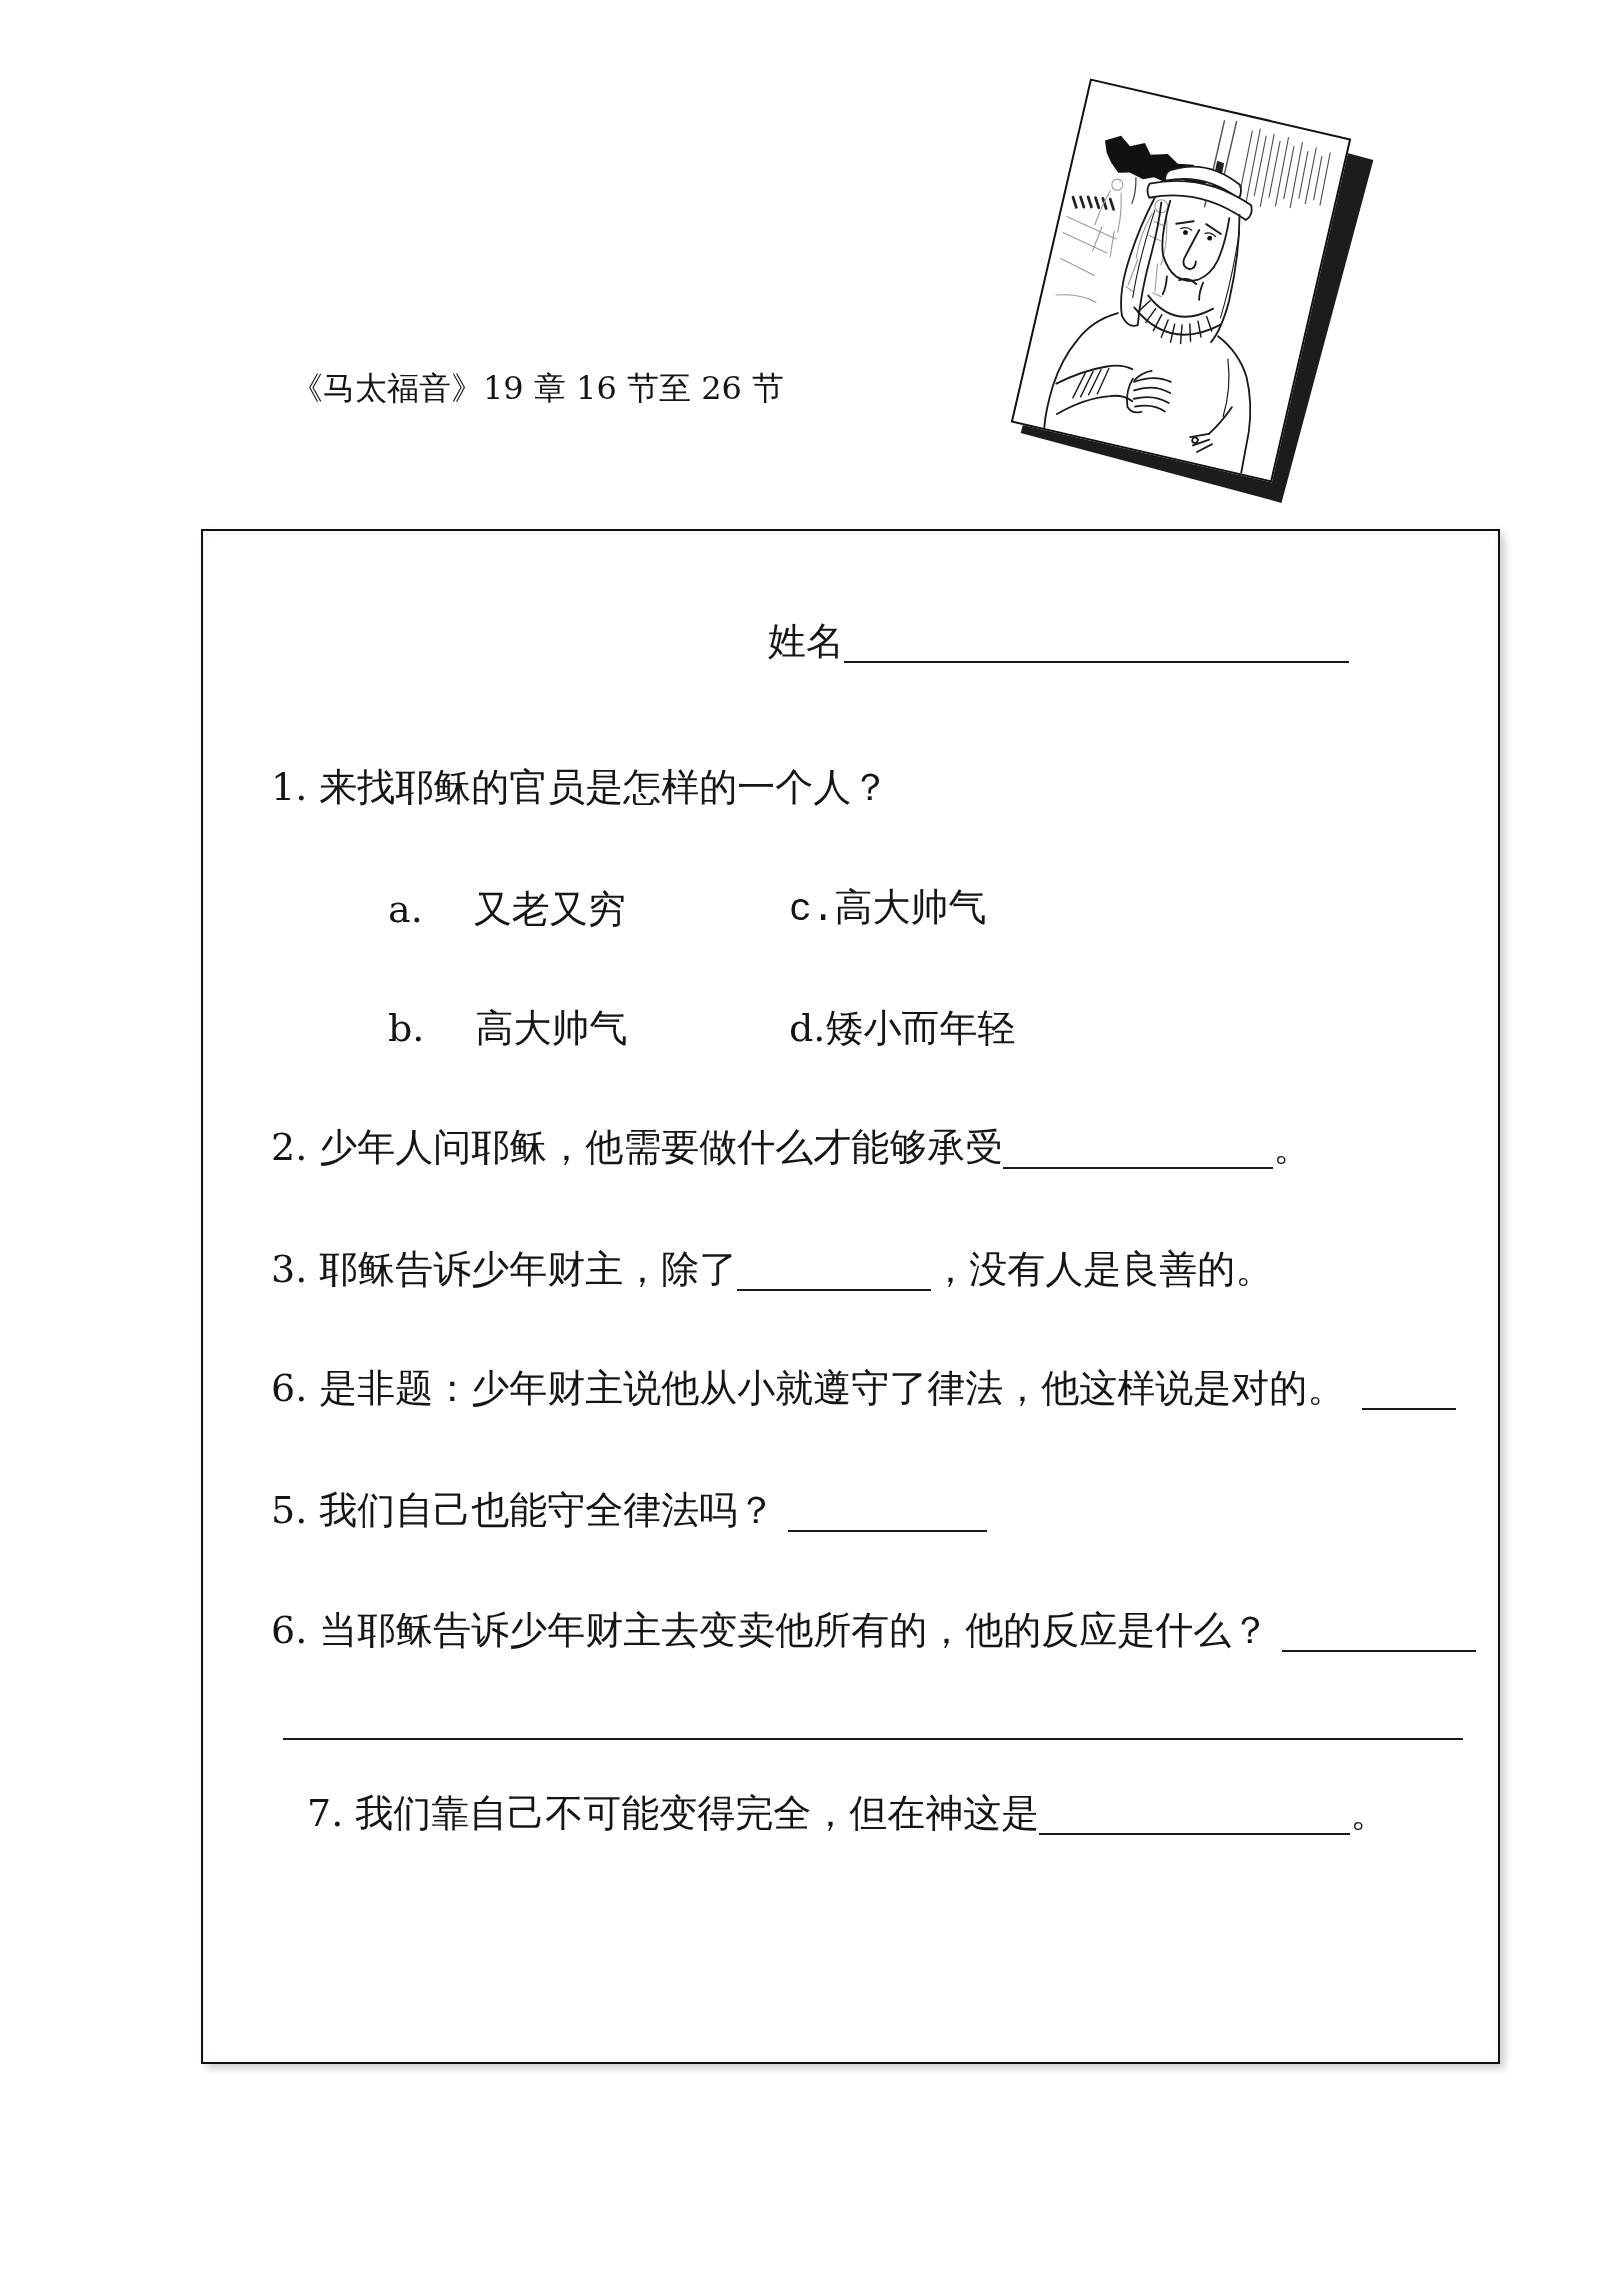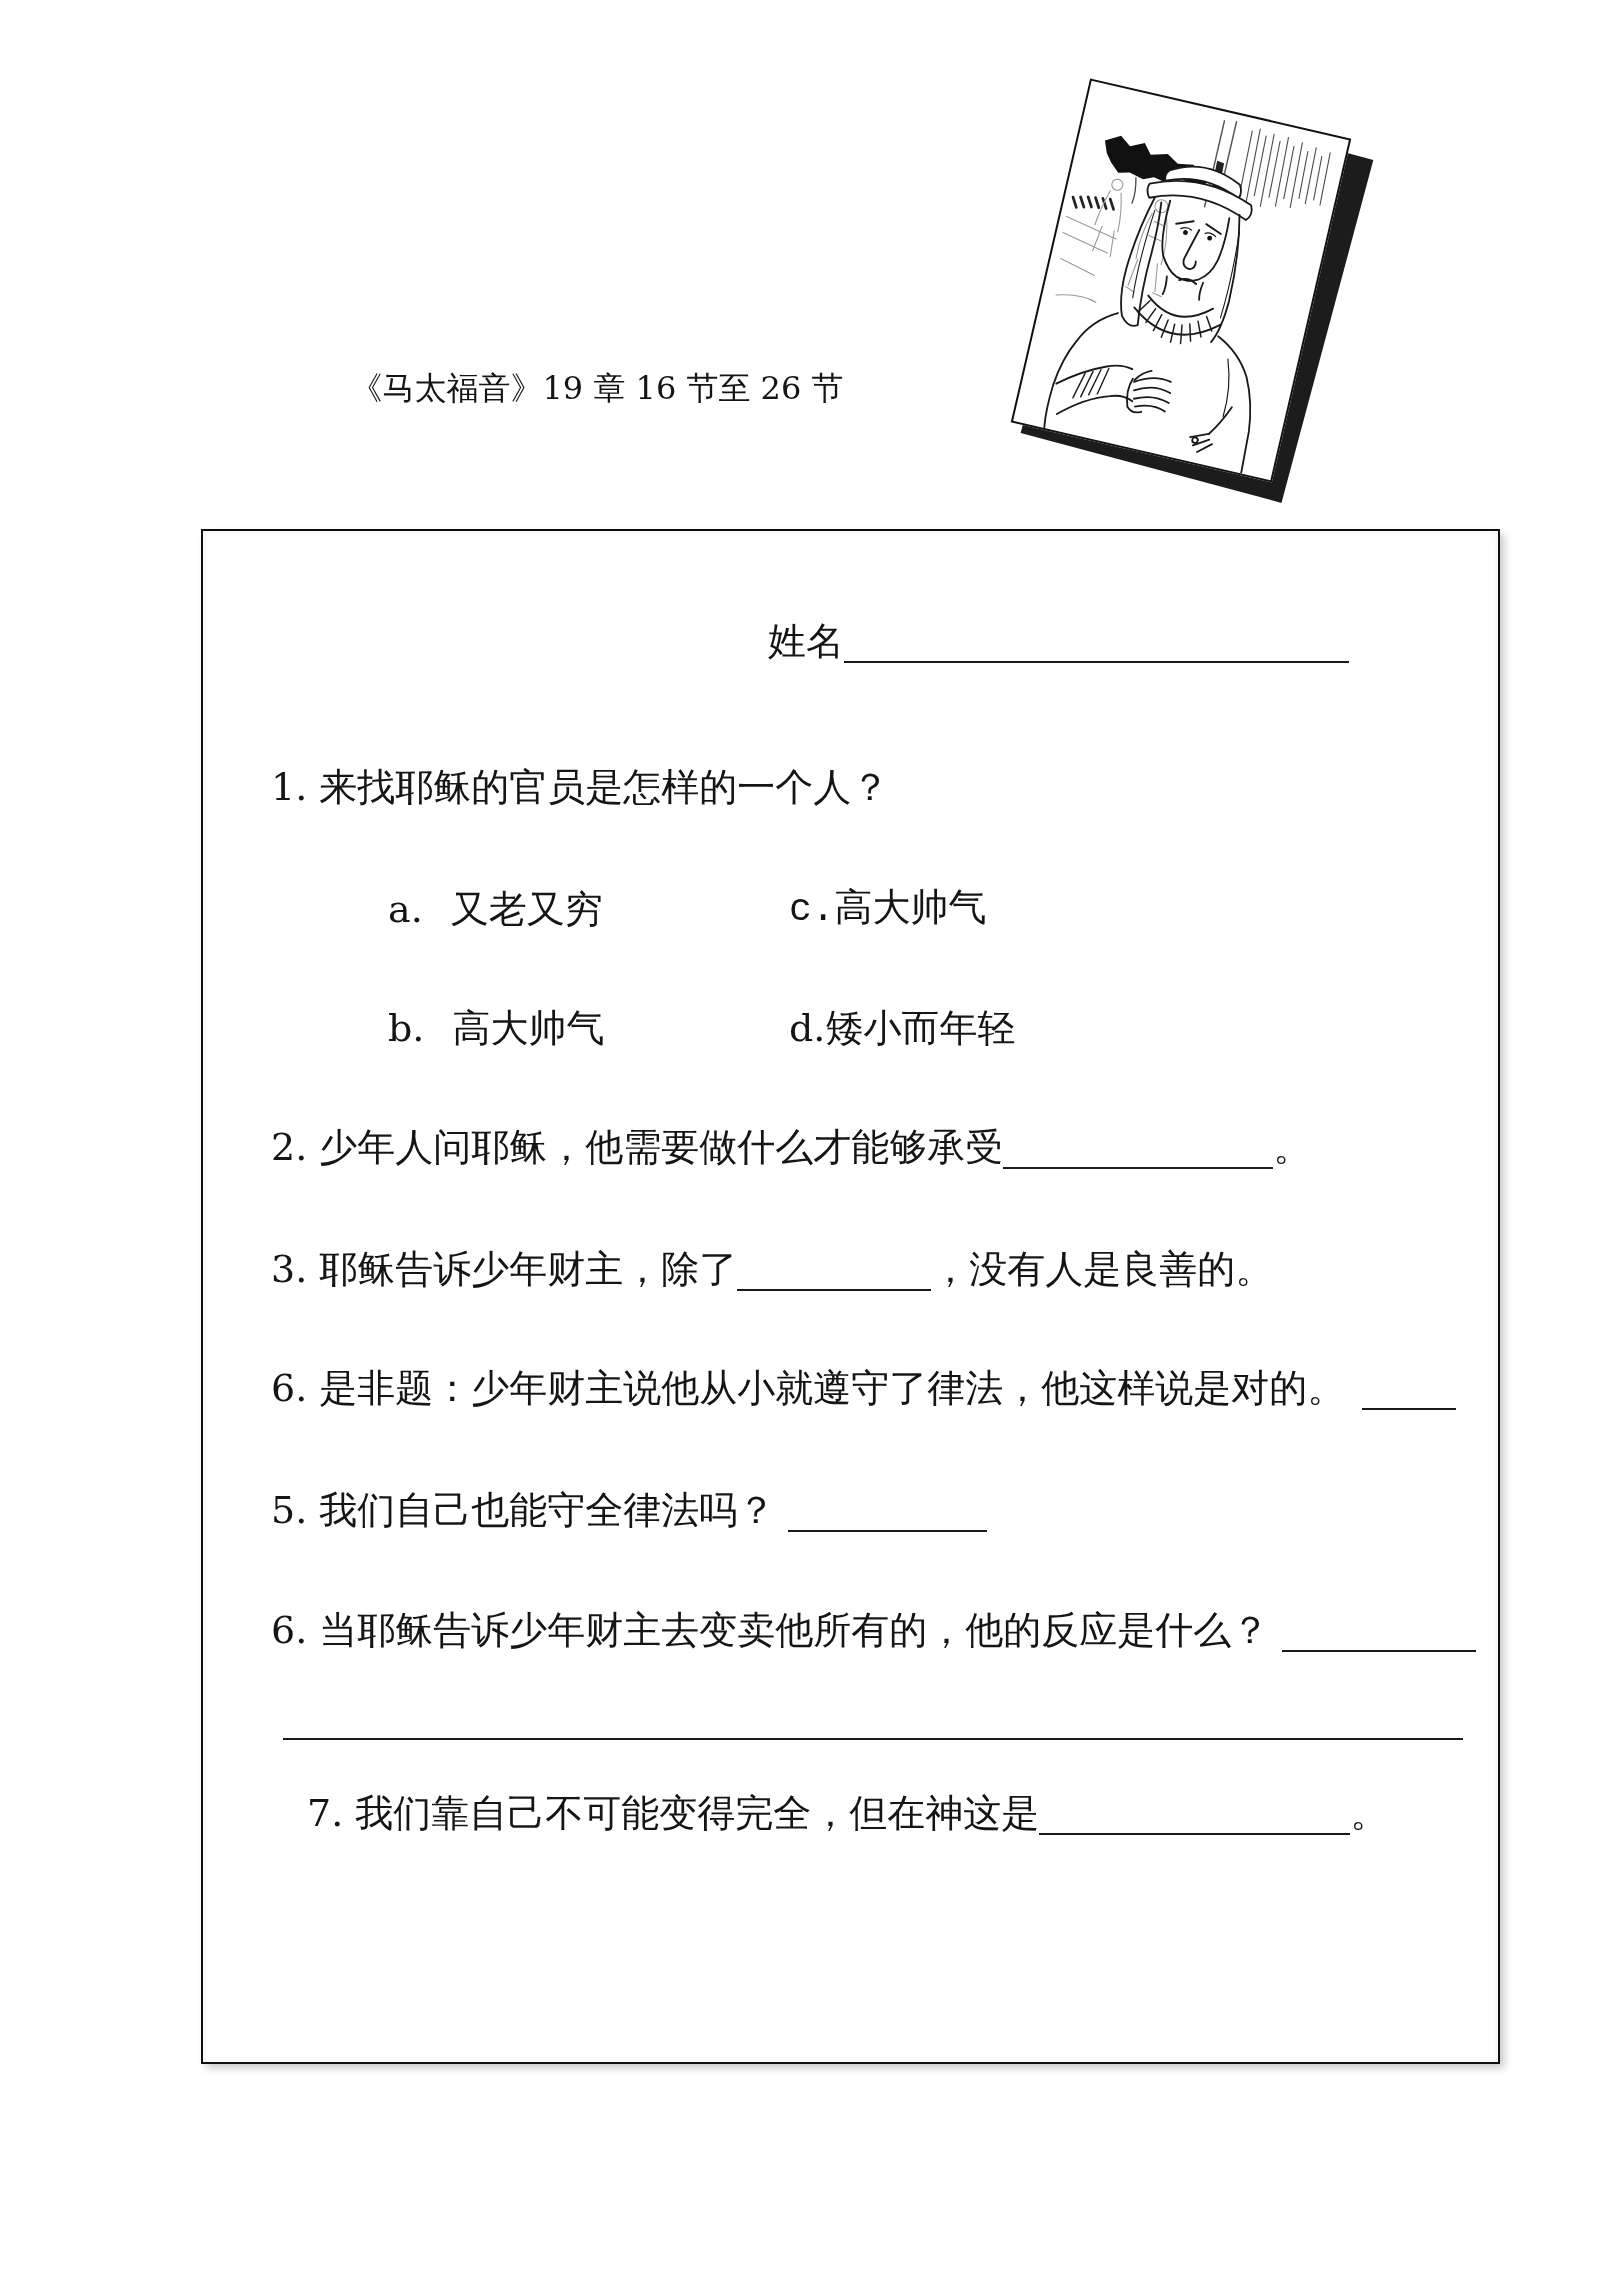--- a/index.html
+++ b/index.html
@@ -14,21 +14,21 @@
   }
 
   
   .title{
     position:absolute;left:291px;top:233px;
     font-size:72px;font-weight:700;letter-spacing:4.5px;
     line-height:1.2;white-space:nowrap;
   }
   .subtitle{
     position:absolute;left:291px;top:367px;width:612px;
-    font-size:32px;text-align:center;white-space:nowrap;
+    font-size:32px;white-space:nowrap;
   }
 
   
   .pic-wrap{position:absolute;left:995px;top:63px;width:525px;height:488px;}
   .pic-shadow{
     position:absolute;left:67px;top:56px;width:270px;height:355px;
     background:#1c1c1c;transform:rotate(15deg);
   }
   .pic-card{
     position:absolute;left:52px;top:41px;width:264px;height:349px;
@@ -56,21 +56,21 @@
   .u-q3{width:194px;}
   .u-q4{width:94px;margin-left:16.3px;}
   .u-q5{width:199px;margin-left:12.7px;}
   .u-q6{width:194px;margin-left:12.7px;}
   .u-q7{width:311px;}
   .cont-line{
     position:absolute;left:80px;top:1169px;width:1180px;height:38px;
     border-bottom:2.7px solid #1a1a1a;
   }
   .opt-key{display:inline-block;}
-  .opt-gap{margin-left:28px;}
+  .opt-gap{margin-left:51px;}
 </style>
 </head>
 <body>
 
 <div class="page">
 
   <div class="subtitle">《马太福音》19 章 16 节至 26 节</div>
 
   <div class="pic-wrap">
     <div class="pic-shadow"></div>

